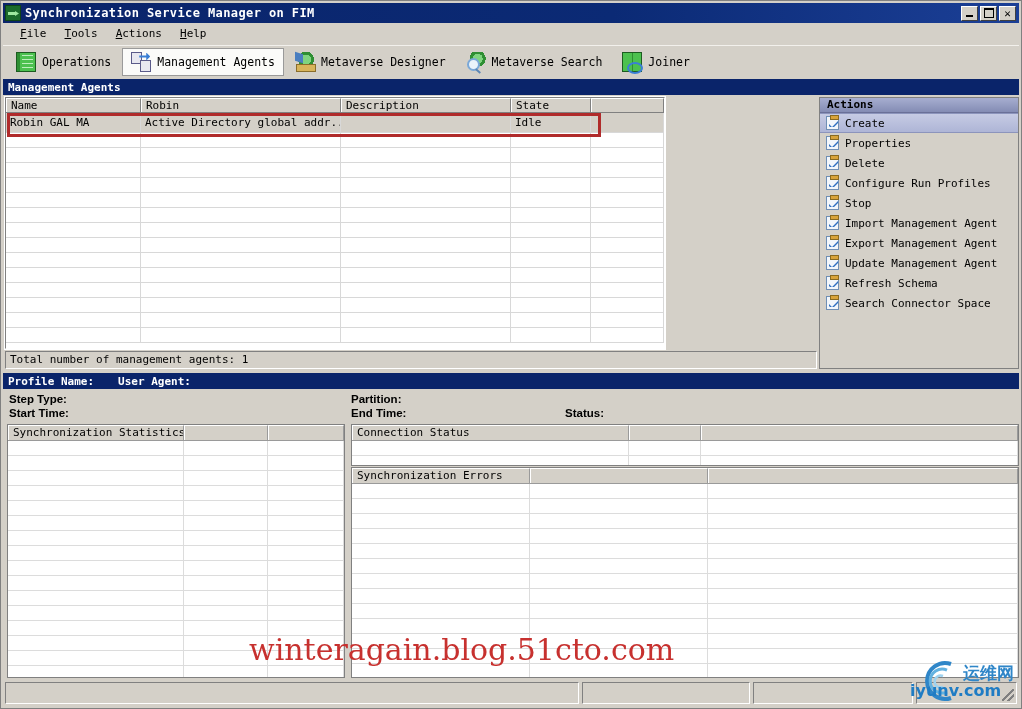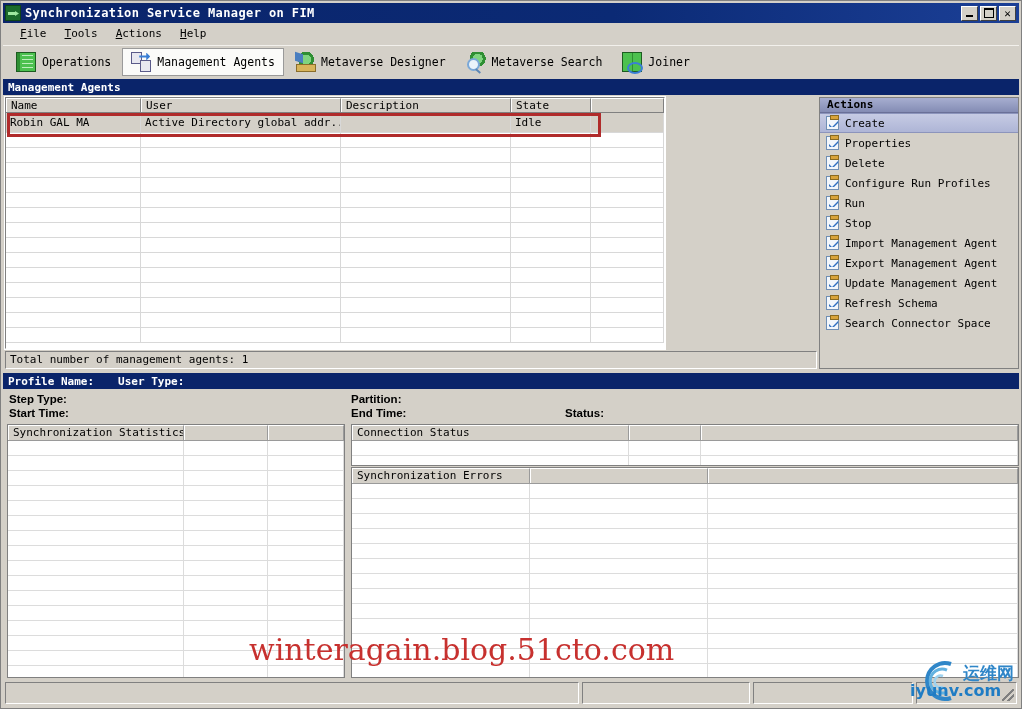--- a/index.html
+++ b/index.html
@@ -435,21 +435,21 @@
       <span class="tabicon ic-jn"></span>
       <span class="tlabel">Joiner</span>
     </div>
   </div>
 
   <div class="section-bar">Management Agents</div>
 
   <div class="ma-panel">
     <div class="ma-head">
       <div class="th" style="width:135px">Name</div>
-      <div class="th" style="width:200px">User</div>
+      <div class="th" style="width:200px">Robin</div>
       <div class="th" style="width:170px">Description</div>
       <div class="th" style="width:80px">State</div>
       <div class="th" style="flex:1 1 auto"></div>
     </div>
     <div class="ma-body">
       <div class="ma-row data">
         <div class="td" style="width:135px">Robin GAL MA</div>
         <div class="td" style="width:200px">Active Directory global addr...</div>
         <div class="td" style="width:170px"></div>
         <div class="td" style="width:80px">Idle</div>
@@ -575,24 +575,20 @@
         <div class="action-item">
           <span class="ic-clip"></span>
           <span class="alabel">Delete</span>
         </div>
         <div class="action-item">
           <span class="ic-clip"></span>
           <span class="alabel">Configure Run Profiles</span>
         </div>
         <div class="action-item">
           <span class="ic-clip"></span>
-          <span class="alabel">Run</span>
-        </div>
-        <div class="action-item">
-          <span class="ic-clip"></span>
           <span class="alabel">Stop</span>
         </div>
         <div class="action-item">
           <span class="ic-clip"></span>
           <span class="alabel">Import Management Agent</span>
         </div>
         <div class="action-item">
           <span class="ic-clip"></span>
           <span class="alabel">Export Management Agent</span>
         </div>
@@ -606,21 +602,21 @@
         </div>
         <div class="action-item">
           <span class="ic-clip"></span>
           <span class="alabel">Search Connector Space</span>
         </div>
       </div>
   </div>
 
   <div class="profile-bar">
     <span>Profile Name:</span>
-    <span>User Type:</span>
+    <span>User Agent:</span>
   </div>
 
   <div class="detail-region">
     <span class="dlabel" style="left:6px;  top:4px;">Step Type:</span>
     <span class="dlabel" style="left:6px;  top:18px;">Start Time:</span>
     <span class="dlabel" style="left:348px;top:4px;">Partition:</span>
     <span class="dlabel" style="left:348px;top:18px;">End Time:</span>
     <span class="dlabel" style="left:562px;top:18px;">Status:</span>
   </div>
 

